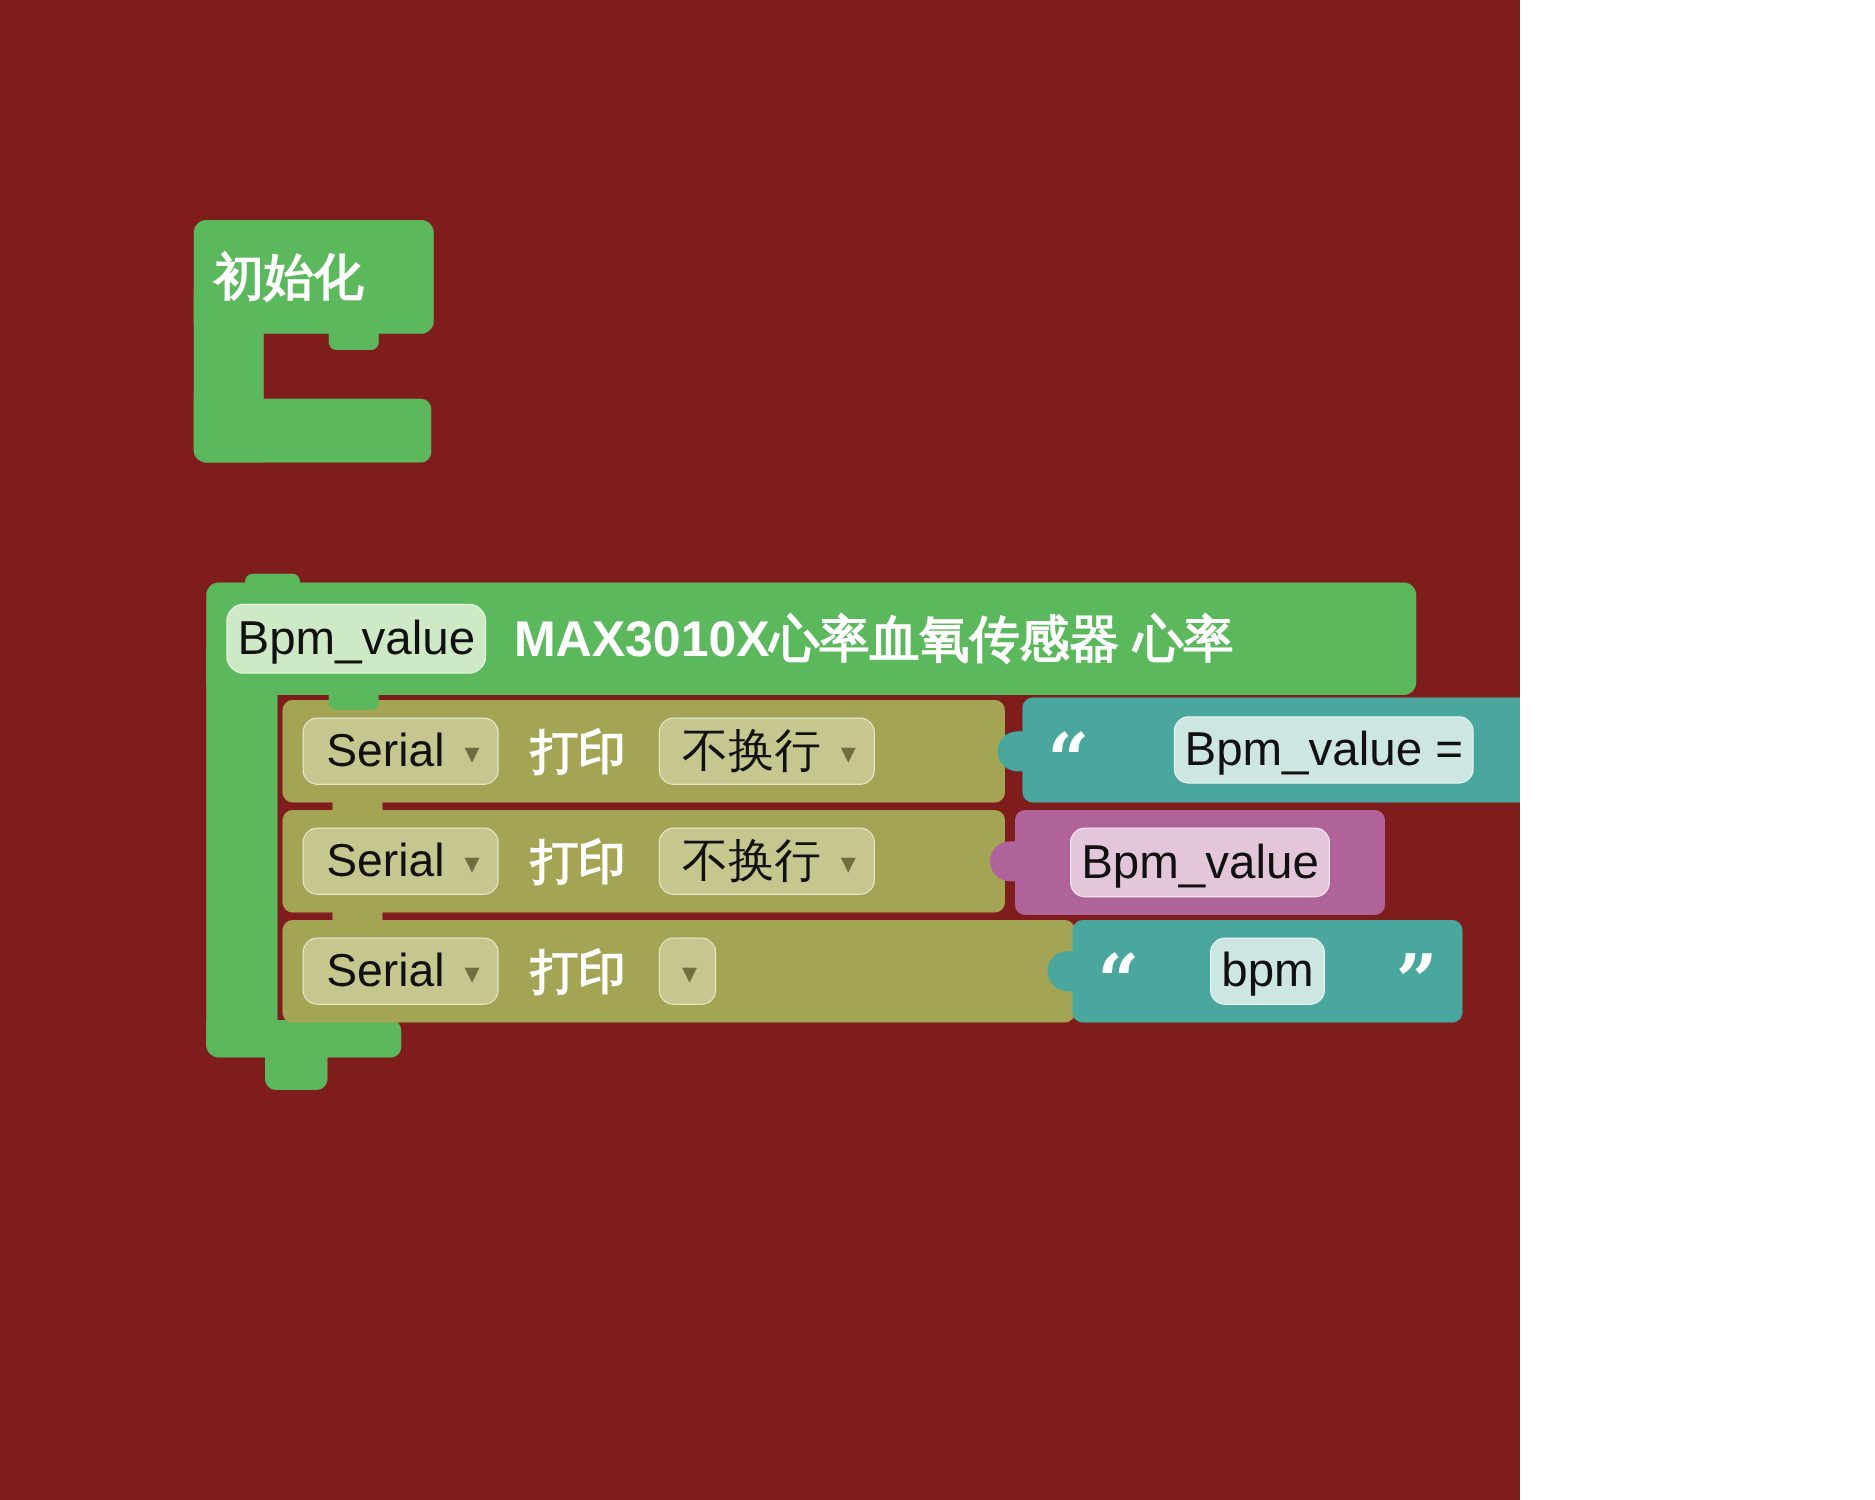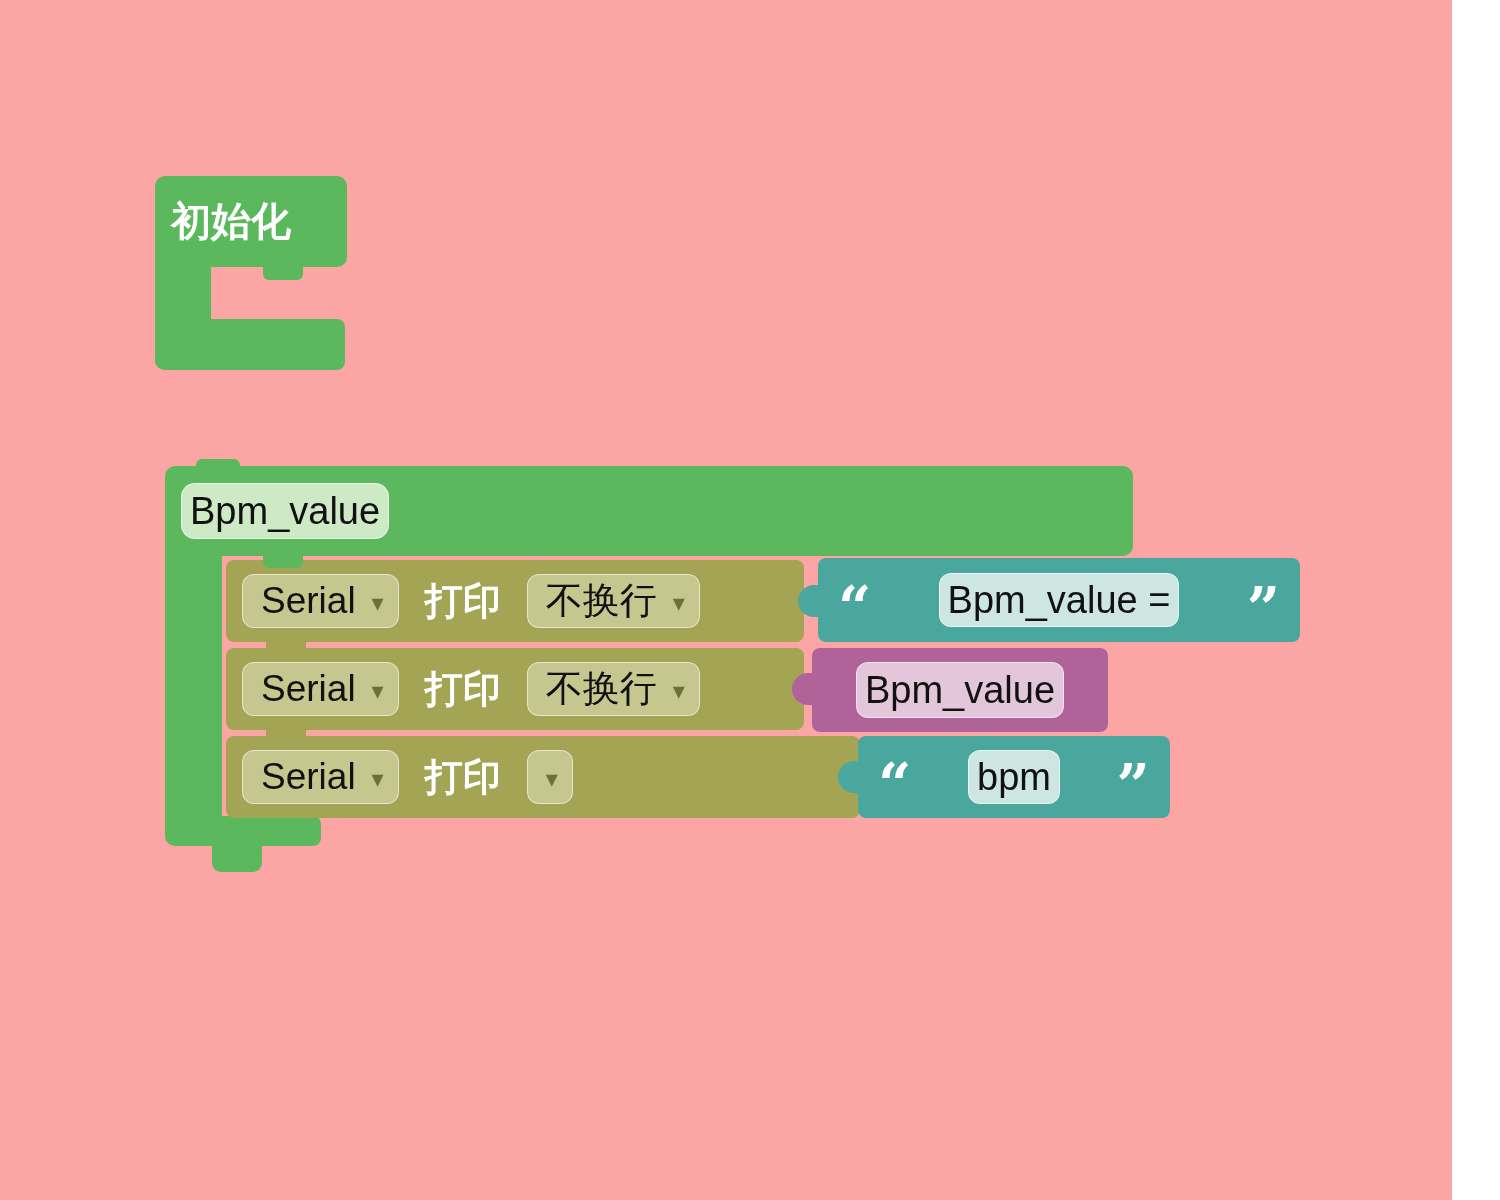--- a/index.html
+++ b/index.html
@@ -2,23 +2,23 @@
 <html><head>
 <meta charset="utf-8">
 <style>
   html,body{
     margin:0;
     background:#ffffff;
     font-family:"Liberation Sans","DejaVu Sans",sans-serif;
   }
   .canvas{
     position:relative;
-    width:1452px;
+    width:1216px;
     height:1200px;
-    background:#fca5a5;
+    background:#7f1d1d;
     overflow:hidden;
   }
   .abs{position:absolute;}
 
   
   .fill-green{background:#5CB85C;}
   .fill-olive{background:#A4A455;}
   .fill-teal{background:#4AA79E;}
   .fill-pink{background:#B06399;}
 
@@ -128,20 +128,21 @@
     <div class="abs fill-green spine" style="left:0; top:60px; width:56px; height:134px; border-radius:0 0 0 10px;"></div>
     <div class="abs fill-green arm" style="left:0; top:143px; width:190px; height:51px; border-radius:0 8px 8px 10px;"></div>
   </div>
 
   <div class="abs" style="left:165px; top:458px; width:1160px; height:420px;">
 
     <div class="abs fill-green bump-up" style="left:31px; top:1px; width:44px; height:10px;"></div>
 
     <div class="abs fill-green block-header" style="left:0; top:8px; width:968px; height:90px;">
       <span class="field pill-green" style="height:56px; border-radius:14px; font-size:38px;">Bpm_value</span>
+      <span class="block-label">MAX3010X心率血氧传感器 心率</span>
     </div>
 
     <div class="abs fill-green notch-down" style="left:98px; top:96px; width:40px; height:14px;"></div>
 
     <div class="abs fill-green spine" style="left:0; top:60px; width:57px; height:327px; border-radius:0 0 0 10px;"></div>
     <div class="abs fill-green arm" style="left:0; top:358px; width:156px; height:30px; border-radius:0 8px 8px 10px;"></div>
     <div class="abs fill-green bottom-tab" style="left:47px; top:386px; width:50px; height:28px;"></div>
 
     <div class="abs fill-olive stmt-row" style="left:61px; top:102px; width:578px; height:82px;">
       <span class="field pill-olive dropdown">

